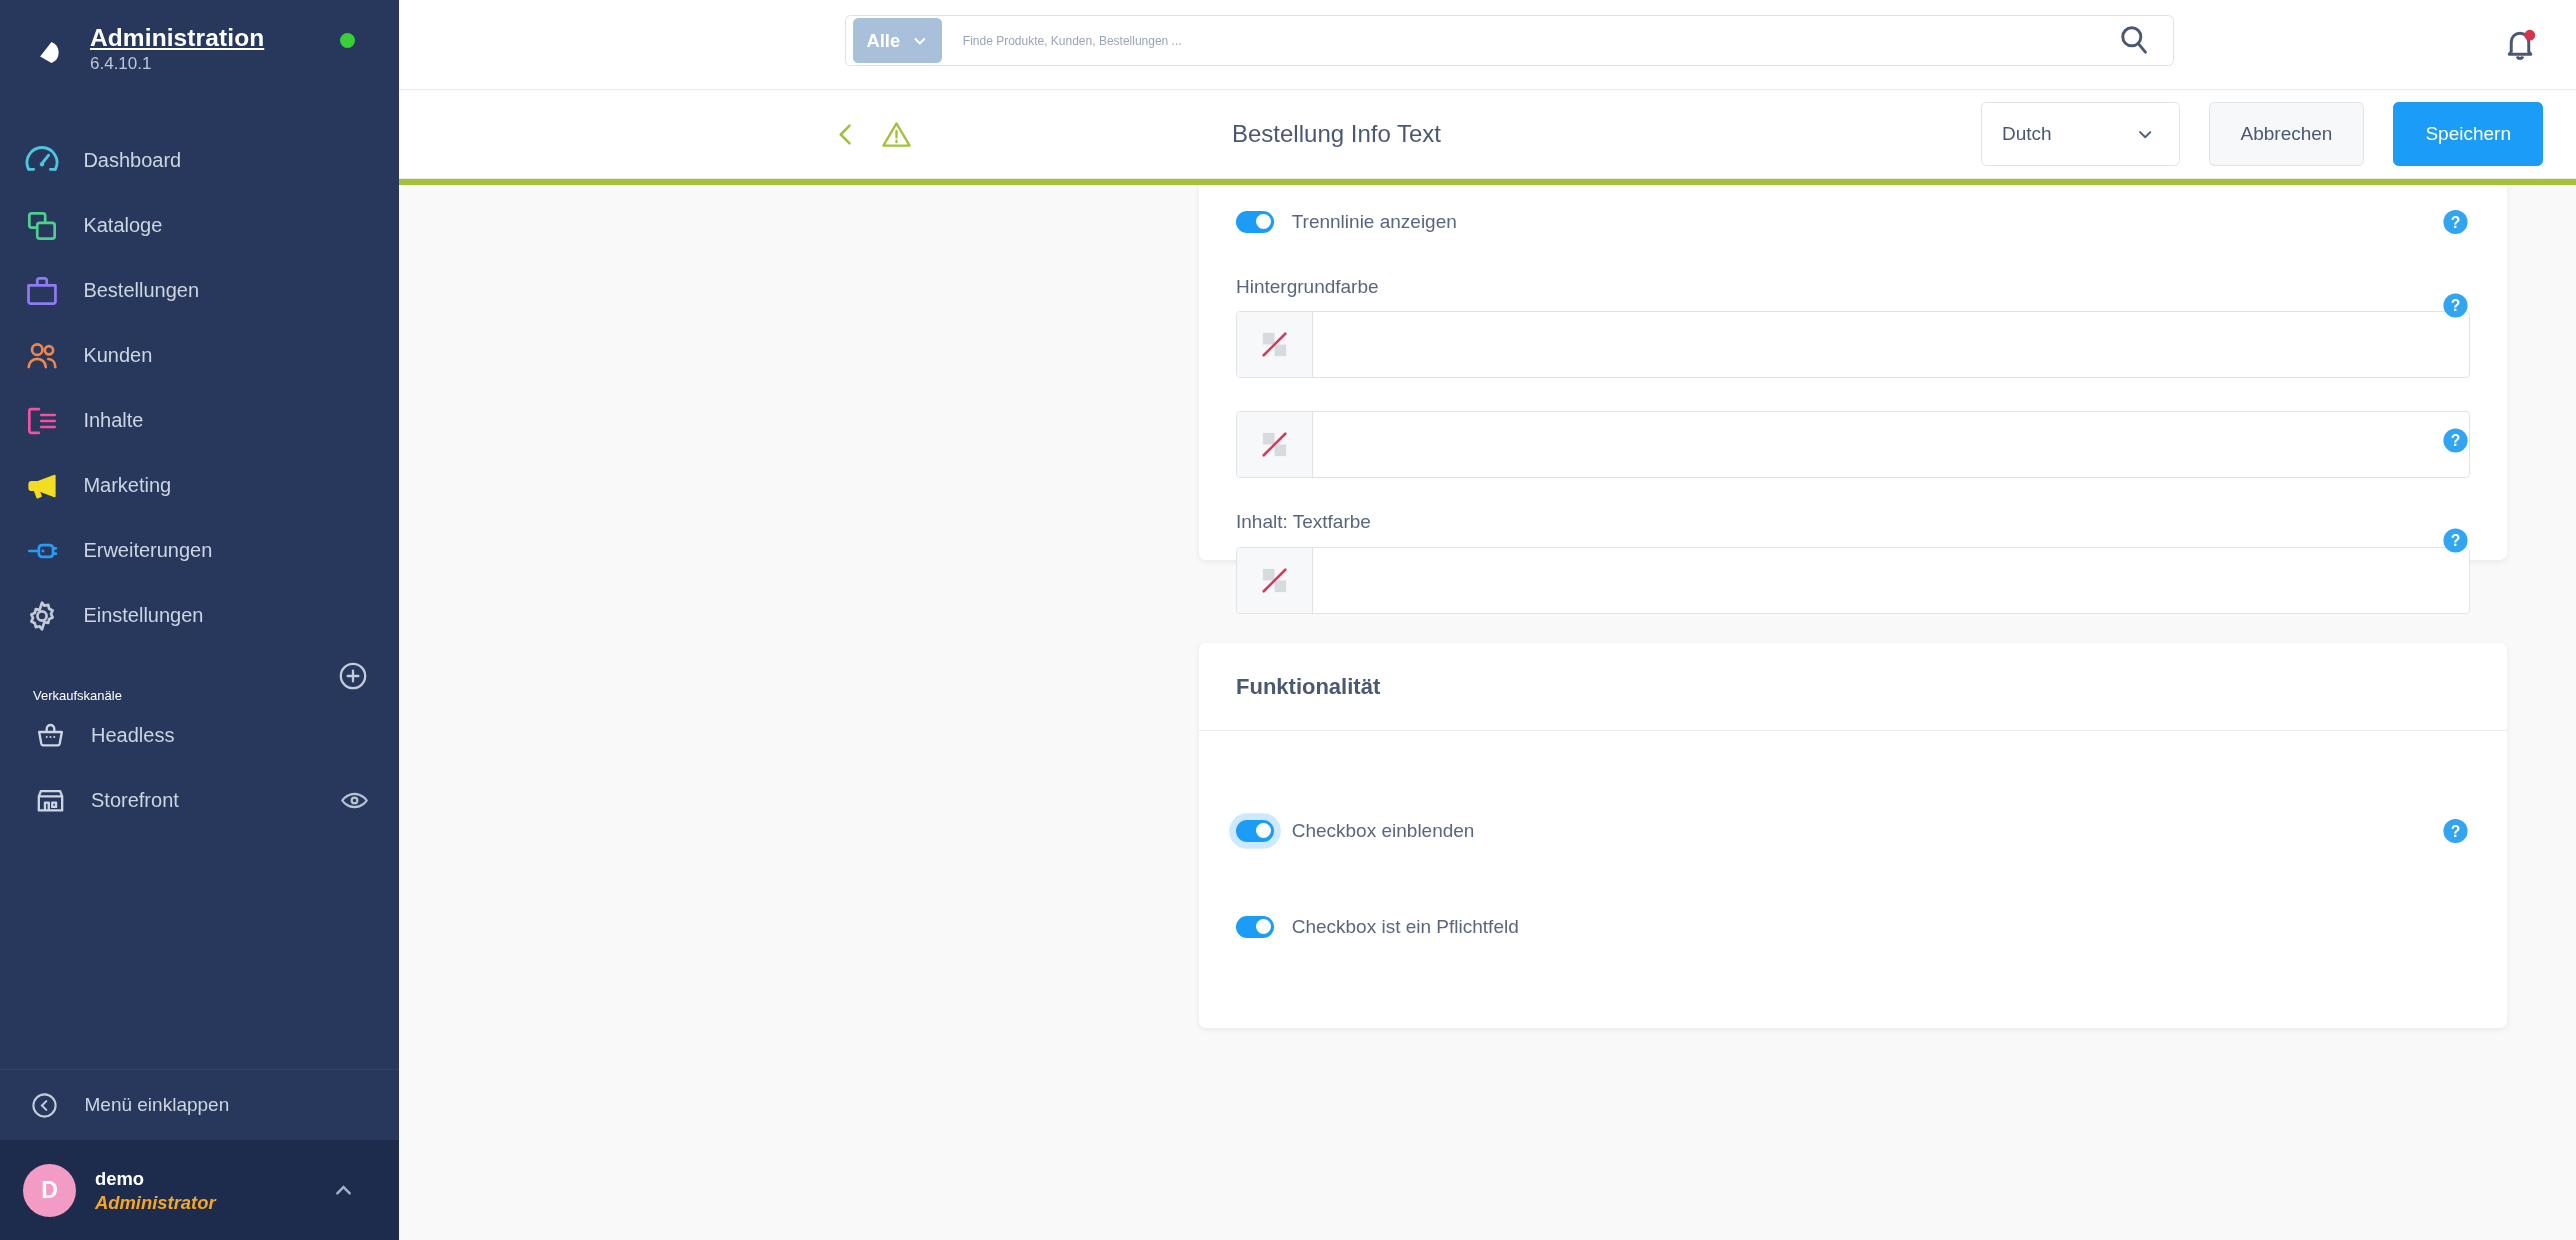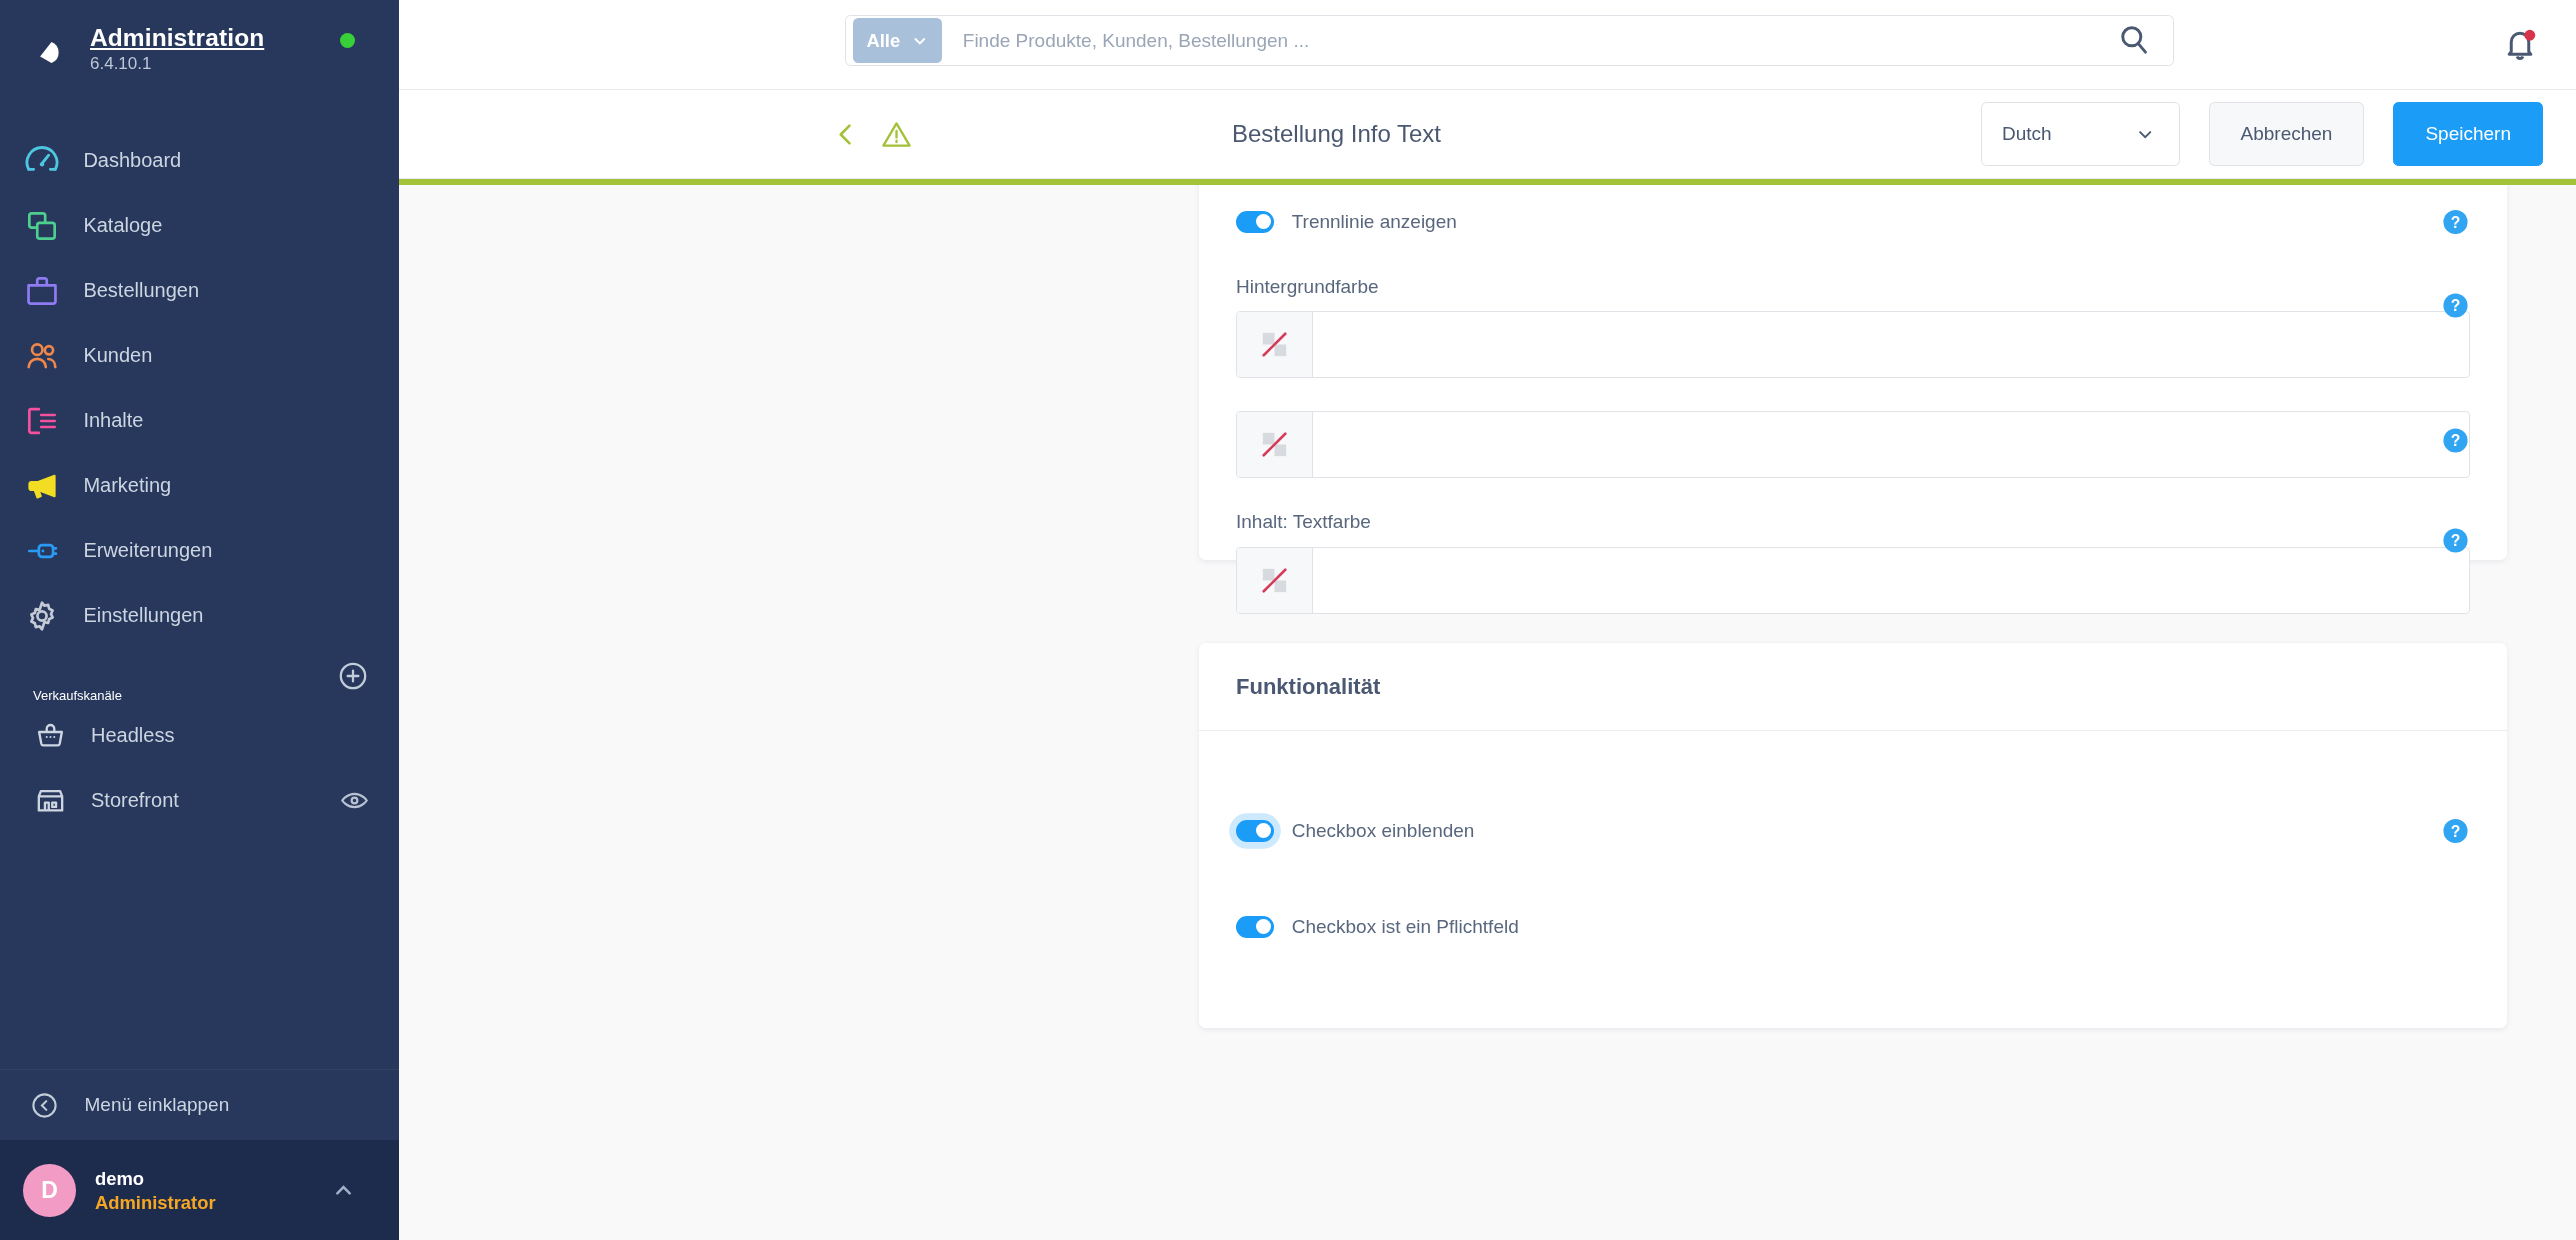--- a/index.html
+++ b/index.html
@@ -83,21 +83,21 @@
     cursor:pointer; position:relative;
   }
   .avatar {
     width:53px; height:53px; flex:0 0 53px; border-radius:50%;
     background:#f29bc4; color:#fff;
     display:flex; align-items:center; justify-content:center;
     font-size:23px; font-weight:bold; margin-right:19px;
   }
   .u-meta { display:flex; flex-direction:column; }
   .u-name { color:#fff; font-size:18.4px; font-weight:bold; line-height:1.3; }
-  .u-role { color:#f5a623; font-size:18.4px; font-weight:bold; line-height:1.3; }
+  .u-role { color:#f5a623; font-size:18.4px; font-weight:bold; line-height:1.3;font-style:italic; }
   .u-caret { position:absolute; right:42px; width:27px; height:27px; }
 
   
   .right { flex:1 1 auto; display:flex; flex-direction:column; min-width:0; position:relative; }
 
   
   .topbar {
     height:90px; flex:0 0 90px;
     background:#fff;
     display:flex; align-items:center;
@@ -114,21 +114,21 @@
     height:45px; min-width:74px; border-radius:5.5px;
     background:#a9c0da; color:#fff;
     display:flex; align-items:center; justify-content:center; gap:11px;
     font-size:18.4px; font-weight:bold; padding:0 13.6px; cursor:pointer;
     flex:0 0 auto;
   }
   .pill-all svg { display:block; }
   .search-input {
     flex:1 1 auto; border:none; outline:none;
     font-family:"Liberation Sans", sans-serif;
-    font-size:19px; color:#4a5871; padding-left:20.4px; background:transparent;
+    font-size:12px; color:#4a5871; padding-left:20.4px; background:transparent;
   }
   .search-input::placeholder { color:#9aa5b6; }
   .search-btn { width:44px; height:44px; margin-right:9.5px; cursor:pointer; flex:0 0 44px; }
   .bell { position:absolute; right:35px; top:23px; width:42px; height:42px; cursor:pointer; }
 
   
   .smartbar {
     height:89px; flex:0 0 89px; background:#fff;
     display:flex; align-items:center; position:relative;
     border-bottom:0.7px solid #e7e9ed;

